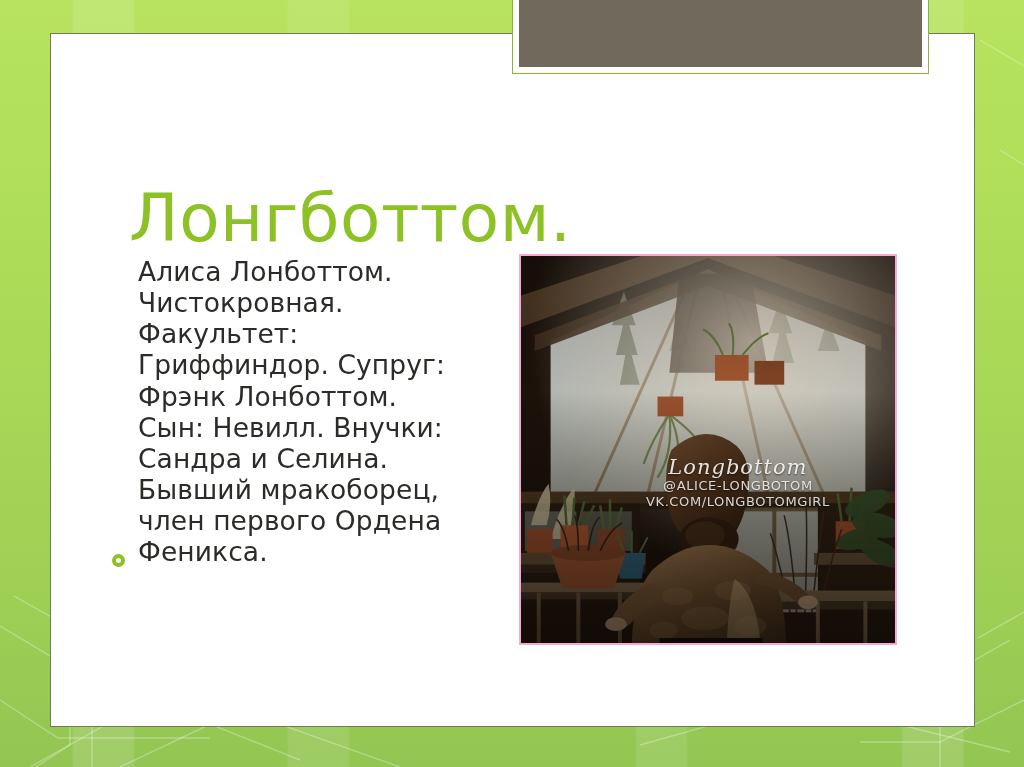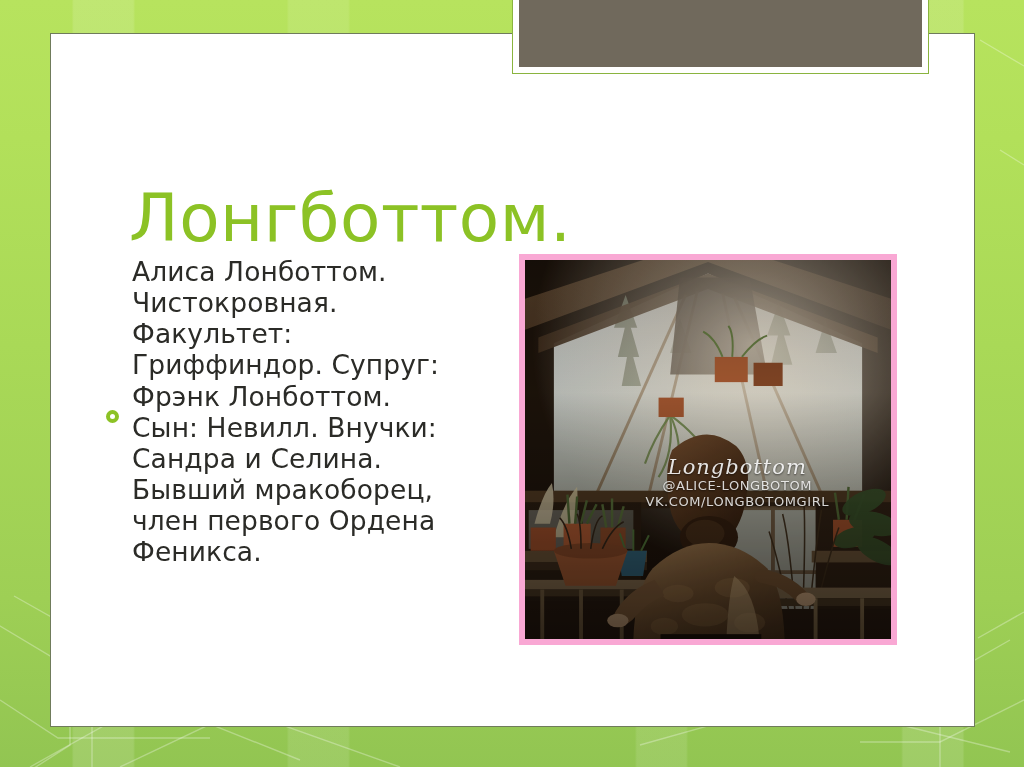--- a/index.html
+++ b/index.html
@@ -75,43 +75,43 @@
     font-size:66px;line-height:1.05;
     color:#8cc225;
     font-weight:400;
     letter-spacing:0.5px;
     white-space:nowrap;
     margin-top:13px;
   }
 
   
   .body-block{
-    position:absolute;left:106px;top:256px;width:352px;
-    display:flex;align-items:center;
+    position:absolute;left:112px;top:256px;width:352px;
+    display:flex;align-items:flex-end;
   }
   .bullet{
     flex:0 0 auto;
     width:13px;height:13px;border-radius:50%;
     border:4px solid #8cc225;
     box-sizing:border-box;
     margin-top:9px;margin-right:13px;
   }
   .body-text{
     font-size:26.5px;line-height:1.175;
     color:#2b2b27;
     font-weight:400;
     letter-spacing:0.1px;
   }
 
   
   .photo{
     position:absolute;left:519px;top:254px;width:378px;height:391px;
     overflow:hidden;
     background:#0f0b08;
-    border:6px solid #f9a8d4;
+    border:2px solid #f9a8d4;
     box-sizing:border-box;
   }
   .photo svg{display:block;width:100%;height:100%;}
 
   .wm{
     position:absolute;left:58%;top:52%;
     transform:translate(-50%,0);
     text-align:center;color:rgba(255,255,255,0.88);
     pointer-events:none;
     text-shadow:0 1px 2px rgba(0,0,0,.55);

